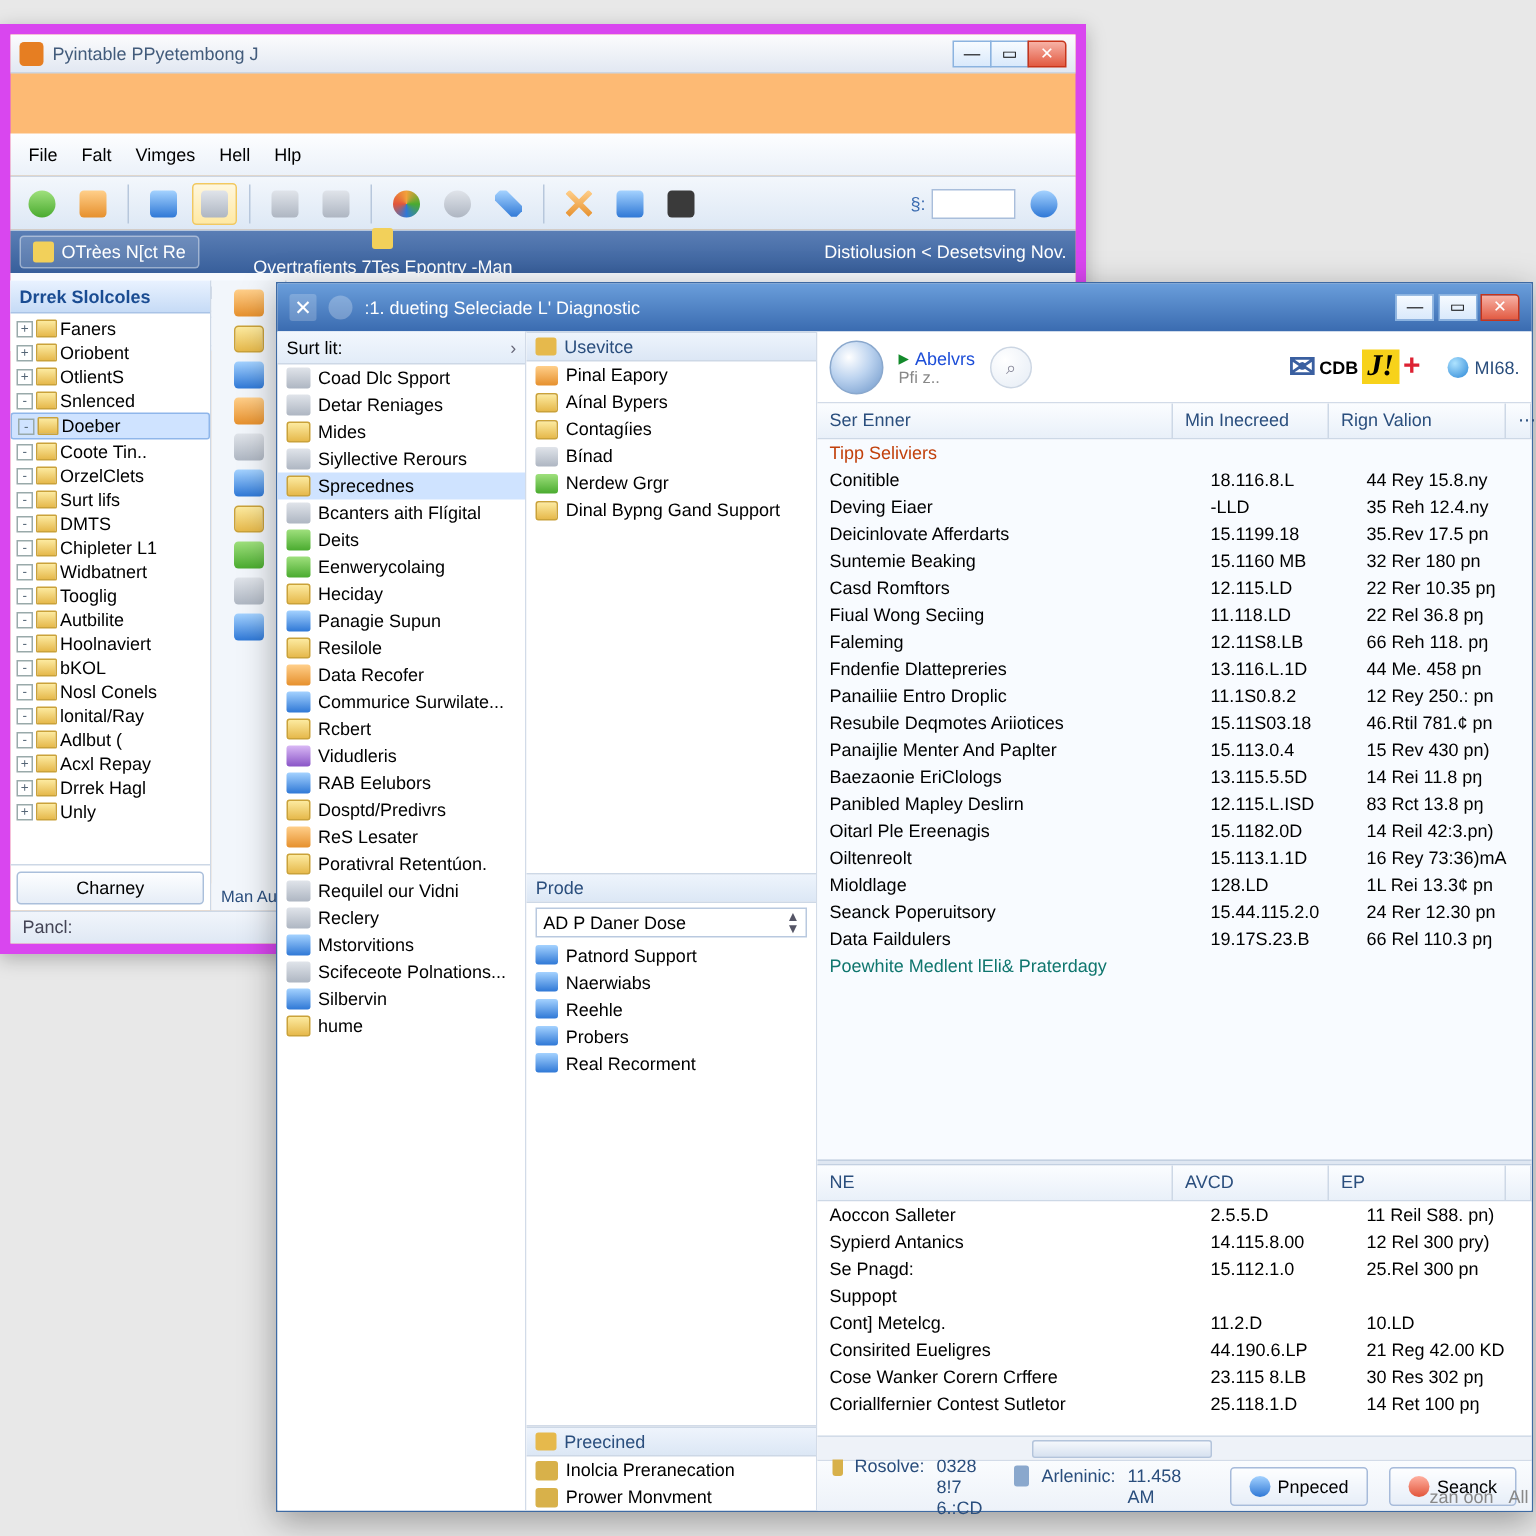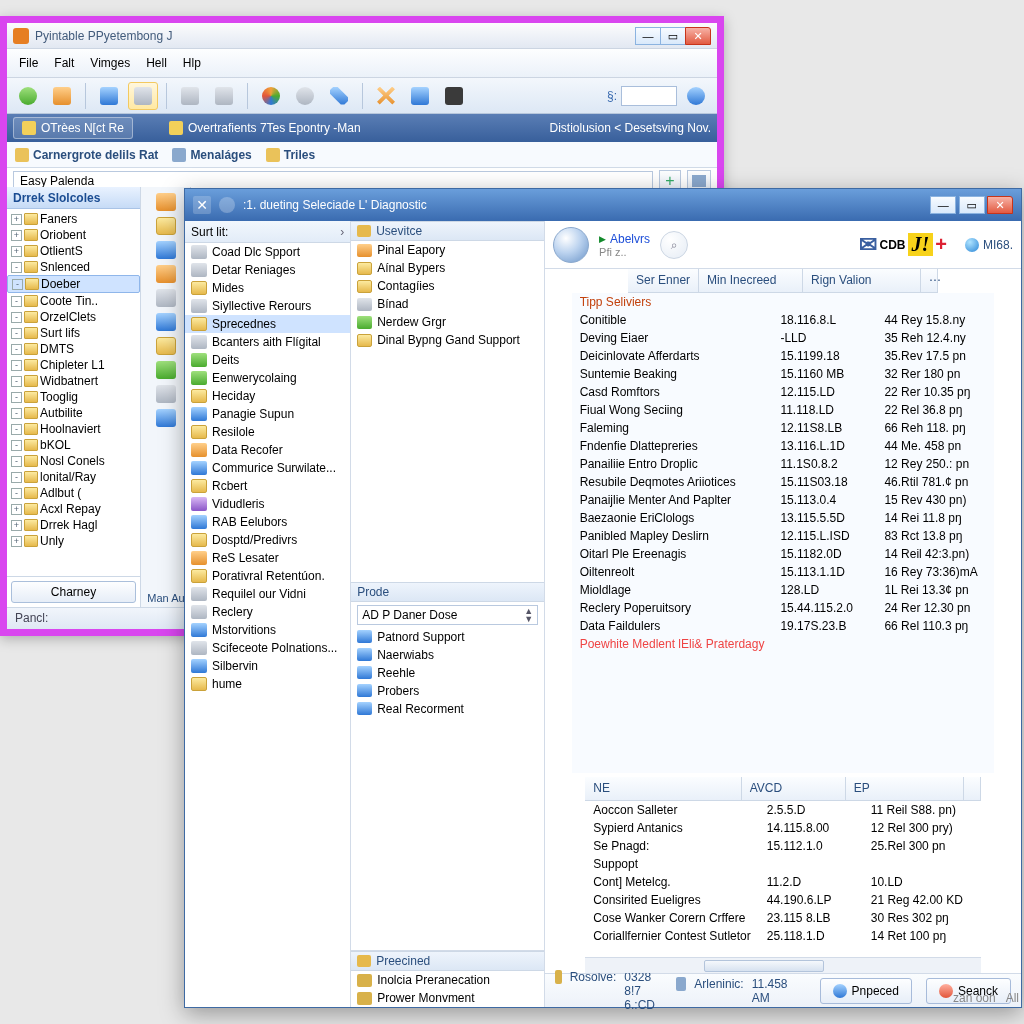--- a/index.html
+++ b/index.html
@@ -6,31 +6,31 @@
 body { background: #e8e8e8; width: 1024px; height: 1024px; overflow: hidden; position: relative; }
 
 
 .bg-window { position: absolute; left: 0; top: 16px; width: 724px; height: 620px; background: #fdba74; border: 7px solid #d946ef; box-shadow: 0 3px 12px rgba(0,0,0,.25); }
 .bg-title { height: 26px; background: linear-gradient(#fcfcfd,#e2e8f2); display: flex; align-items: center; padding: 0 6px; border-bottom: 1px solid #ccd5e2; }
 .bg-title .ic { width: 16px; height: 16px; background: #e67e22; border-radius: 3px; margin-right: 6px; }
 .bg-title span { color: #425b7b; }
 .bg-title .wc { margin-left: auto; display: flex; }
 .wc button { width: 26px; height: 18px; border: 1px solid #8bb3e0; background: linear-gradient(#f7fbff,#d9e9fb); margin-left: -1px; font-size: 11px; line-height: 14px; }
 .wc .close { background: linear-gradient(#f7b2a6,#e25a41); color:#fff; border-color:#c7341a; border-radius: 0 3px 0 0; }
-.menu { height: 22px; background: linear-gradient(#fdfeff,#ebf1f9); border-bottom: 1px solid #ccd5e2; display: flex; align-items: center; padding: 14px 4px; }
+.menu { height: 22px; background: linear-gradient(#fdfeff,#ebf1f9); border-bottom: 1px solid #ccd5e2; display: flex; align-items: center; padding: 14px 4px; margin-top: 40px; }
 .menu span { padding: 3px 8px; }
 .toolbar { height: 36px; background: linear-gradient(#f3f7fc,#dde8f5); border-bottom: 1px solid #b7c7dc; display: flex; align-items: center; padding: 0 6px; gap: 4px; }
 .tb { width: 30px; height: 28px; border: 1px solid transparent; border-radius: 3px; display: flex; align-items: center; justify-content: center; }
 .tb.active { border-color: #f3c95f; background: linear-gradient(#fff7dd,#ffe9a3); }
 .tb .gl { width: 18px; height: 18px; border-radius: 3px; }
 .sep { width:1px; height:26px; background:#b7c7dc; margin:0 4px; }
 .toolbar input { width: 56px; height: 20px; border:1px solid #a9bedb; background:#fff; }
 .tabbar { height: 28px; background: linear-gradient(#5a7eb5,#385f9b); display: flex; align-items: center; padding: 0 6px; color:#fff; }
 .tabbar .t1 { background: rgba(255,255,255,.15); border:1px solid rgba(255,255,255,.4); border-radius:3px; padding:3px 8px; display:flex; align-items:center; gap:5px; }
-.tabbar .t2 { margin-left: 28px; padding:3px 8px; display:flex; align-items:center; gap:5px; }
+.tabbar .t2 { margin-left: 28px; padding:3px 8px; display:flex; align-items:center; gap:5px;flex-direction:column; }
 .tabbar .right { margin-left:auto; }
 .crumbs { height: 26px; border-bottom:1px solid #d1dbe8; display:flex; align-items:center; padding:0 8px; gap:14px; background:#f7fafe; }
 .crumbs span { display:flex; align-items:center; gap:4px; color:#2a4e7d; }
 .crumbs .ic2 { width:14px; height:14px; background:#eac25a; border-radius:2px; }
 .loc { height:26px; border-bottom:1px solid #d1dbe8; display:flex; align-items:center; background:#fff; }
 .loc .addr { flex:1; border:1px solid #b9c9df; height:20px; margin:0 6px; padding:0 6px; display:flex; align-items:center; background:#fff; }
 .loc .plus { width:22px; height:22px; border:1px solid #b9c9df; background:linear-gradient(#fdfeff,#e8eff8); text-align:center; line-height:20px; color:#3a6; margin-right:6px; font-size:16px; }
 .loc .vb { width:24px; height:22px; border:1px solid #b9c9df; background:linear-gradient(#fdfeff,#e8eff8); margin-right:6px; display:flex;align-items:center;justify-content:center; }
 
 .bg-body { position:absolute; top:164px; left:0; right:0; bottom:22px; display:flex; }
@@ -80,29 +80,29 @@
 .top-tools .link::before { content:"▶"; font-size:9px; color:#138a2b; }
 .top-tools .sub { color:#888; font-size:11px; }
 .top-tools .srch { width:28px; height:28px; border:1px solid #ccd6e3; border-radius:50%; background:radial-gradient(circle at 35% 30%,#fff,#e5ecf5); display:flex;align-items:center;justify-content:center; color:#889; }
 .brand { display:flex; align-items:center; gap:2px; font-weight:bold; font-size:20px; }
 .brand .env { color:#3a5fa0; font-size:22px; }
 .brand .jbox { background:#f7d21a; color:#000; padding:0 4px; font-size:20px; font-family:serif; font-style:italic; }
 .brand .plus { color:#d23; font-size:20px; }
 .m-lbl { display:flex; align-items:center; gap:4px; margin-left:8px; color:#2a4e7d; }
 .m-lbl .dot { width:14px;height:14px;border-radius:50%;background:radial-gradient(circle at 35% 30%,#aee3ff,#2a86d6); }
 
-.grid-wrap { flex:1; display:flex; flex-direction:column; min-height:0;align-items:center; }
+.grid-wrap { flex:1; display:flex; flex-direction:column; min-height:0; }
 .grid-hdr { height:24px; background:linear-gradient(#fbfdff,#e9f0f9); border-bottom:1px solid #cdd8e6; display:flex; }
 .grid-hdr div { border-right:1px solid #cdd8e6; padding:4px 8px; color:#2a4e7d; }
 .gc1 { flex:1; } .gc2 { width:104px; } .gc3 { width:118px; } .gcx { width:16px; }
 .grid-rows { flex:1; overflow-y:scroll; background:#f8fbff; }
 .grid-rows .row { display:flex; padding:1px 0; }
 .grid-rows .row div { padding:1px 8px; white-space:nowrap; overflow:hidden; }
 .grid-rows .hd { color:#c2410c; font-weight:500; }
-.grid-rows .lnk { color:#ef4444; }
+.grid-rows .lnk { color:#0f766e; }
 
 .split { height:4px; background:#dfe7f2; border-top:1px solid #c3d0e1; border-bottom:1px solid #c3d0e1; cursor:row-resize; }
 .grid2 { height:196px; display:flex; flex-direction:column; }
 .grid2 .grid-rows { background:#fff; }
 
 .foot { height:34px; border-top:1px solid #d2dbe8; display:flex; align-items:center; padding:0 10px; gap:14px; background:linear-gradient(#fafcfe,#edf2f9); }
 .foot .kv { display:flex; gap:8px; color:#2a4e7d; }
 .foot .kv .ic3 { width:14px;height:14px;background:#d8b14a;border-radius:2px; }
 .btn { height:26px; padding:0 12px; border:1px solid #a7bbda; border-radius:3px; background:linear-gradient(#fdfeff,#e7eef8); display:flex; align-items:center; gap:5px; }
 .btn .bic { width:14px;height:14px;border-radius:50%; }
@@ -659,21 +659,21 @@
               <div class="gc1">Oiltenreolt</div>
               <div class="gc2">15.113.1.1D</div>
               <div class="gc3">16 Rey 73:36)mA</div>
             </div>
             <div class="row">
               <div class="gc1">Mioldlage</div>
               <div class="gc2">128.LD</div>
               <div class="gc3">1L Rei 13.3¢ pn</div>
             </div>
             <div class="row">
-              <div class="gc1">Reclery Poperuitsory</div>
+              <div class="gc1">Seanck Poperuitsory</div>
               <div class="gc2">15.44.115.2.0</div>
               <div class="gc3">24 Rer 12.30 pn</div>
             </div>
             <div class="row">
               <div class="gc1">Data Faildulers</div>
               <div class="gc2">19.17S.23.B</div>
               <div class="gc3">66 Rel 110.3 pŋ</div>
             </div>
             <div class="row">
               <div class="gc1 lnk">Poewhite Medlent lEli&amp; Praterdagy</div>

